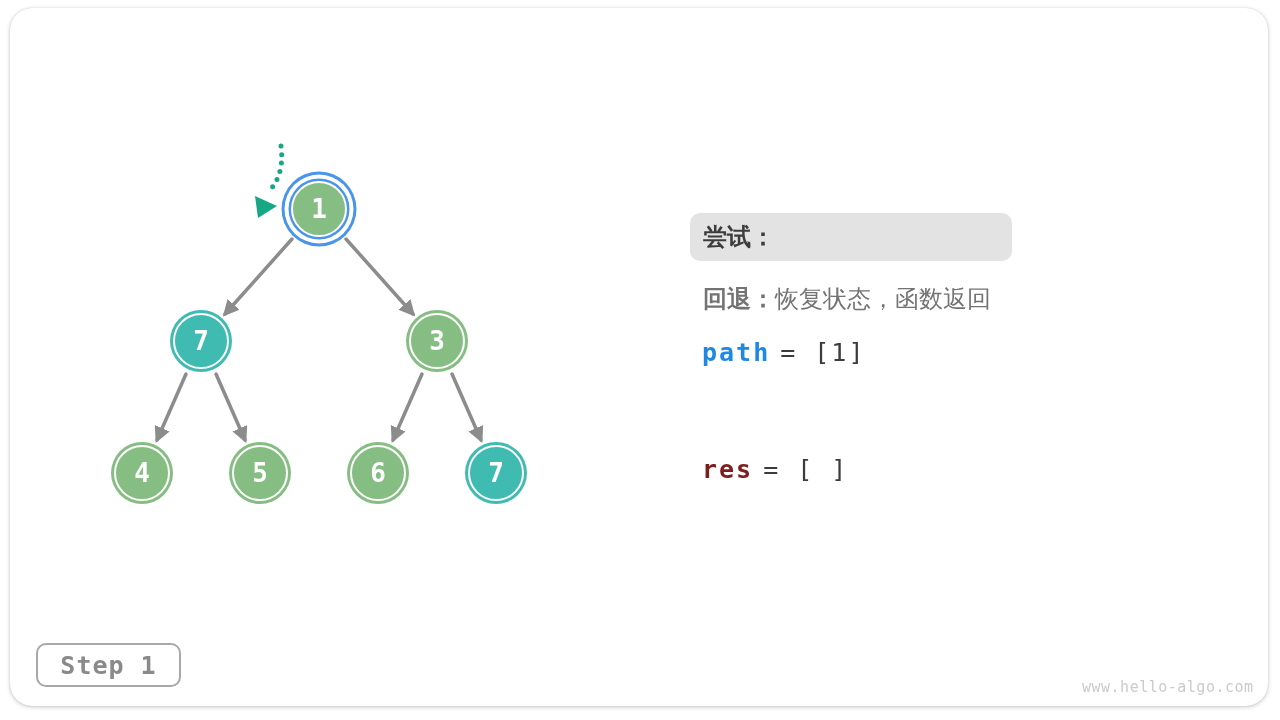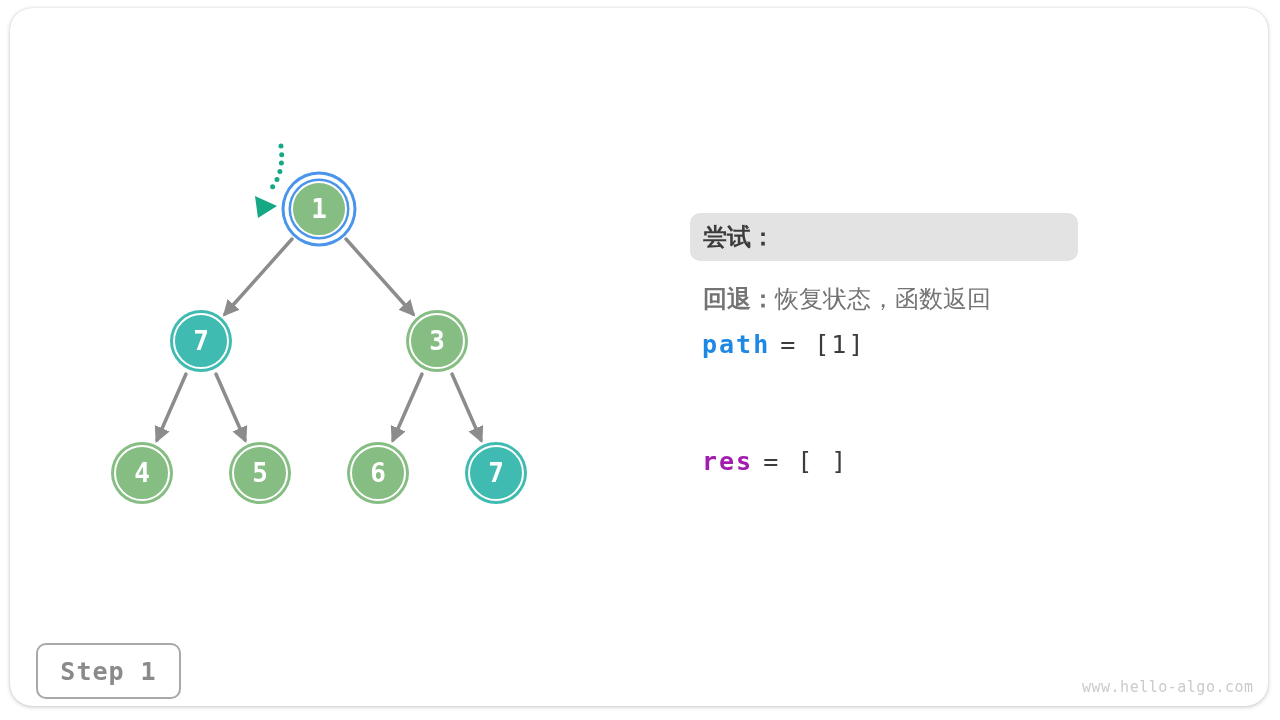--- a/index.html
+++ b/index.html
@@ -39,21 +39,21 @@
   }
   .node.green { background: #86BD83; box-shadow: 0 0 0 3px #86BD83; }
   .node.teal  { background: #40BBB2; box-shadow: 0 0 0 3px #40BBB2; }
   .node.current.green {
     box-shadow: 0 0 0 2.5px #4A95EB, 0 0 0 6.5px #ffffff, 0 0 0 9.5px #4A95EB;
   }
   
   .try-box {
     position: absolute;
     left: 690px; top: 213px;
-    width: 388px; height: 48px;
+    width: 322px; height: 48px;
     box-sizing: border-box;
     background: #E3E3E3;
     border-radius: 10px;
     display: flex; align-items: center;
     padding: 0 13px;
     font-size: 24px; color: #3C3C3C;
     white-space: nowrap;
   }
   .zh-label { font-weight: 700; }
   .back-line {
@@ -63,32 +63,33 @@
     white-space: nowrap;
   }
   .var-line {
     position: absolute;
     left: 702px;
     font-family: "DejaVu Sans Mono", "Liberation Mono", monospace;
     font-size: 25px;
     letter-spacing: 2px;
     white-space: nowrap;
     color: #3C3C3C;
+    margin-top: 8px;
   }
   .var-line.path { top: 330px; }
   .var-line.res  { top: 447px; }
   .var-name { font-weight: bold; }
   .var-name.blue { color: #1E88E5; }
-  .var-name.teal { color: #a21caf; }
+  .var-name.teal { color: #7f1d1d; }
   .var-value { margin-left: 10px; }
   
   .step-badge {
     position: absolute;
     left: 36px; top: 643px;
-    width: 145px; height: 56px;
+    width: 145px; height: 44px;
     box-sizing: border-box;
     border: 2px solid #A8A8A8;
     border-radius: 10px;
     background: #ffffff;
     display: flex; align-items: center; justify-content: center;
     font-family: "DejaVu Sans Mono", "Liberation Mono", monospace;
     font-weight: bold;
     font-size: 25px;
     color: #8A8A8A;
     letter-spacing: 1px;

